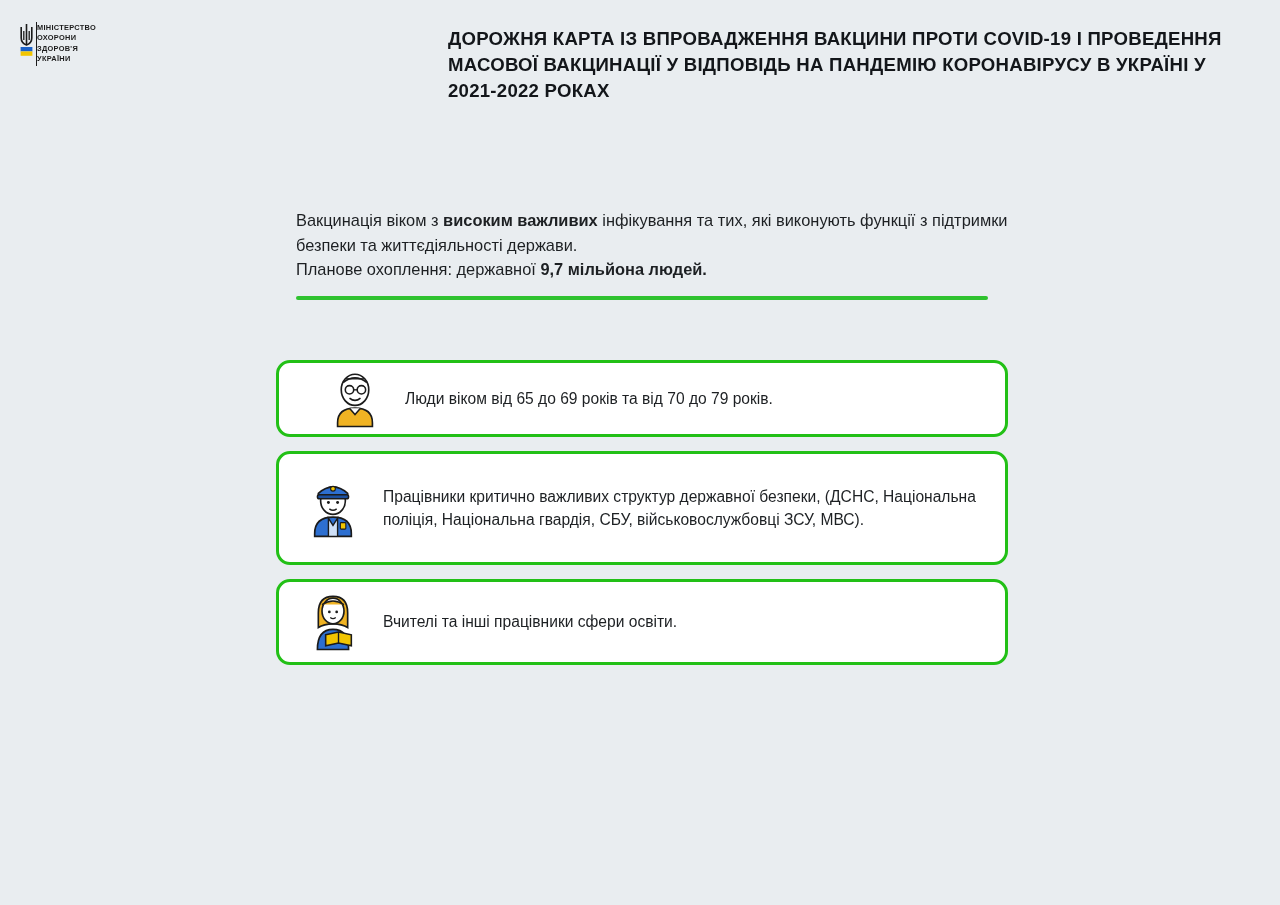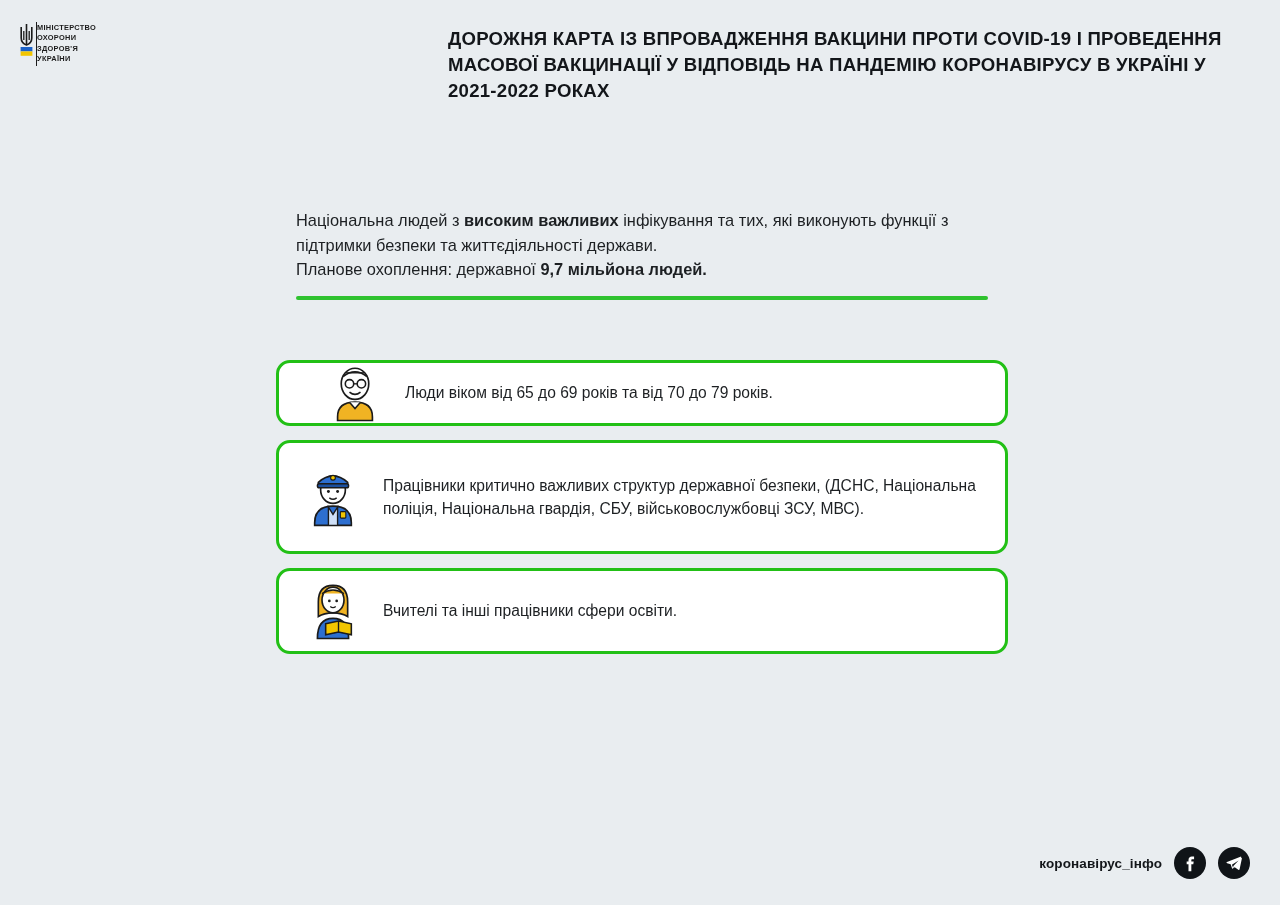--- a/index.html
+++ b/index.html
@@ -103,21 +103,21 @@
   .card {
     position: relative;
     background: #ffffff;
     border: 3px solid #22c016;
     border-radius: 14px;
     display: flex;
     align-items: center;
     padding: 0 22px 0 18px;
     margin-bottom: 14px;
   }
-  .card.c1 { height: 66px; padding-left: 40px; }
+  .card.c1 { height: 77px; padding-left: 40px; }
   .card.c2 { height: 114px; }
   .card.c3 { height: 86px; }
   .card-icon {
     width: 72px;
     min-width: 72px;
     height: 72px;
     display: flex;
     align-items: center;
     justify-content: center;
   }
@@ -173,21 +173,21 @@
       <div class="logo-text">МІНІСТЕРСТВО
 ОХОРОНИ
 ЗДОРОВ'Я
 УКРАЇНИ</div>
     </div>
     <div class="title">ДОРОЖНЯ КАРТА ІЗ ВПРОВАДЖЕННЯ ВАКЦИНИ ПРОТИ COVID-19 І ПРОВЕДЕННЯ МАСОВОЇ ВАКЦИНАЦІЇ У ВІДПОВІДЬ НА ПАНДЕМІЮ КОРОНАВІРУСУ В УКРАЇНІ У 2021-2022 РОКАХ</div>
   </div>
 
   <div class="content">
     <div class="stage-desc">
-      <span>Національна людей з </span><b>високим важливих</b><span> інфікування та тих, які виконують функції з підтримки безпеки та життєдіяльності держави.</span><br>
+      <span>Вакцинація віком з </span><b>високим важливих</b><span> інфікування та тих, які виконують функції з підтримки безпеки та життєдіяльності держави.</span><br>
       <span>Планове охоплення: державної </span><b>9,7 мільйона людей.</b>
     </div>
     <div class="rule"></div>
   </div>
 
   <div class="cards">
 
     <div class="card c1">
       <div class="card-icon">
         <svg viewBox="0 0 72 72" width="66" height="66">
@@ -252,27 +252,14 @@
 
           <path d="M28 50 L42 47 L56 50 L56 62 L42 59 L28 62 Z" fill="#f2c500" stroke="#1b1b1b" stroke-width="1.7"></path>
           <path d="M42 47 L42 59" stroke="#1b1b1b" stroke-width="1.5"></path>
         </svg>
       </div>
       <div class="card-text">Вчителі та інші працівники сфери освіти.</div>
     </div>
 
   </div>
 
-  <div class="footer">
-    <div class="footer-label">коронавірус_інфо</div>
-    <div class="social">
-      <svg viewBox="0 0 24 24" width="20" height="20">
-        <path d="M14.8 7.5h2.1V4.3h-2.6c-2.6 0-4.1 1.5-4.1 4.1v1.9H8v3.2h2.2V22h3.4v-8.5h2.4l.4-3.2h-2.8V8.8c0-.9.3-1.3 1.2-1.3z" fill="#ffffff"></path>
-      </svg>
-    </div>
-    <div class="social">
-      <svg viewBox="0 0 24 24" width="20" height="20">
-        <path d="M20.5 4.3L3.6 10.9c-1 .4-1 1 .2 1.3l4.2 1.3 1.6 4.9c.2.6.4.7 1 .3l2.3-1.7 4.3 3.2c.8.5 1.3.2 1.5-.7l2.7-12.6c.2-1-.3-1.5-.9-1.2zM9.5 14.1l8-5-6.3 6.6-.2 2.4z" fill="#ffffff"></path>
-      </svg>
-    </div>
-  </div>
 
 </div>
 
 </body></html>

